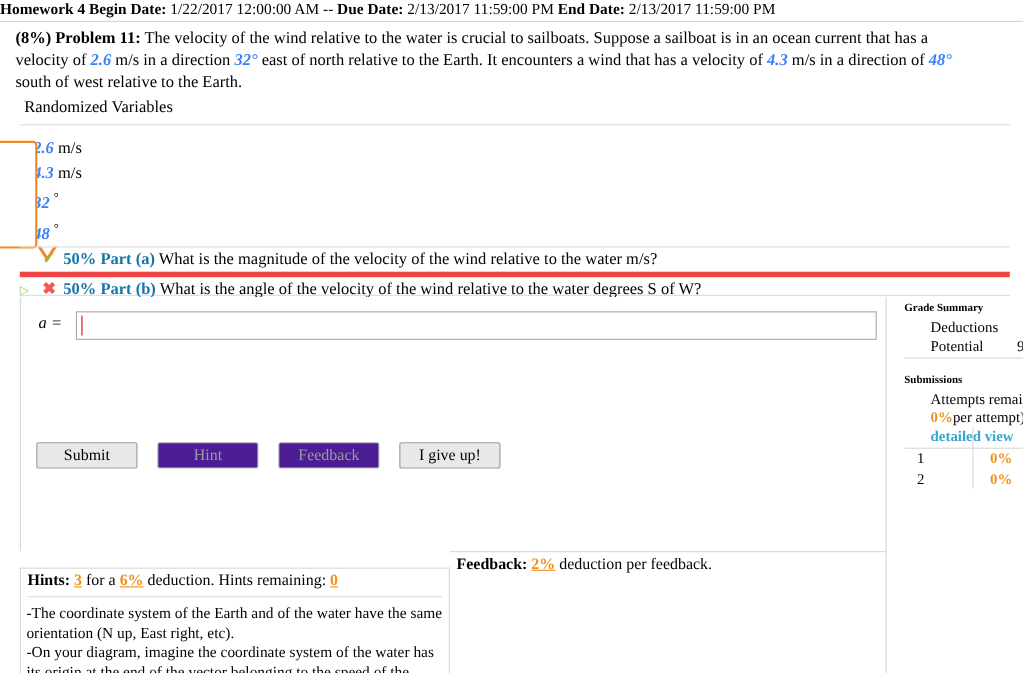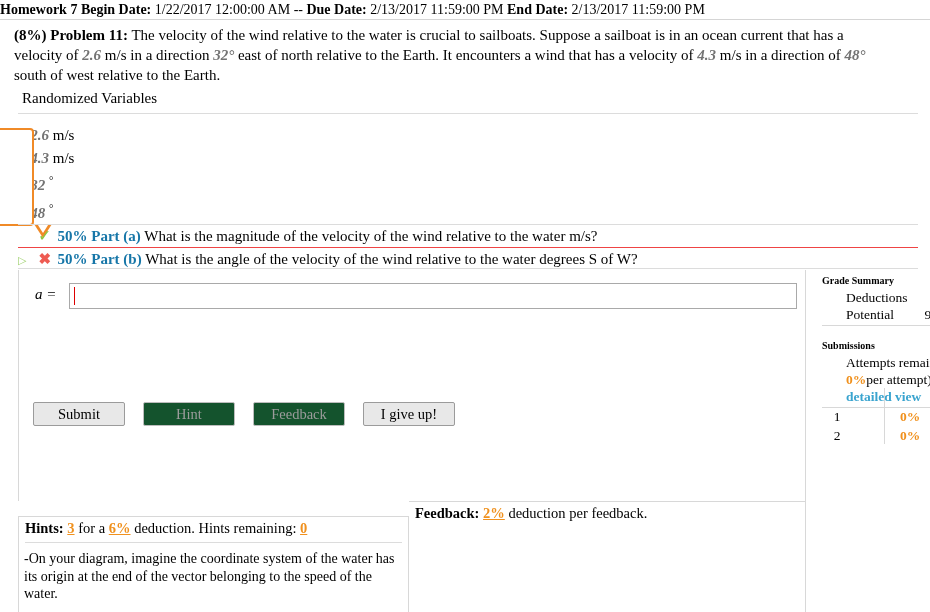--- a/index.html
+++ b/index.html
@@ -24,21 +24,21 @@
   }
   #hw-header .lbl { font-weight:bold; }
 
   
   #problem-statement {
     position:absolute; left:14px; top:25px; width:860px;
     font-size:15px; line-height:20px;
   }
   #problem-statement .pct { font-weight:bold; }
   #problem-statement .pnum { font-weight:bold; }
-  .rv { color:#737373; font-style:italic; font-weight:bold; }
+  .rv { color:#3b82f6; font-style:italic; font-weight:bold; }
 
   
   #rv-heading {
     position:absolute; left:22px; top:90px;
     font-weight:normal; font-size:15px;
   }
   #rv-rule {
     position:absolute; left:18px; top:113px; width:900px; height:1px;
     background:#dcdcdc;
   }
@@ -78,21 +78,21 @@
     border-right:7px solid transparent;
     border-top:11px solid #ffffff;
   }
 
   
   .part-row {
     position:absolute; left:18px; width:900px; height:22px;
     font-size:15px; line-height:22px; white-space:nowrap;
   }
   #part-a { top:224px; border-top:1px solid #dcdcdc; }
-  #part-b { top:247px; border-top:1px solid #ef4444; border-bottom:1px solid #dcdcdc; }
+  #part-b { top:247px; border-top:5px solid #ef4444; border-bottom:1px solid #dcdcdc; }
   .part-label { color:#1676a8; font-weight:bold;text-align:center; }
   .part-text { color:#000; }
   .mark { display:inline-block; width:18px; text-align:center; }
   .mark-check { color:#8dc63f; font-size:16px; }
   .mark-x { color:#ee5b52; font-size:15px; font-weight:bold; }
   .tri { display:inline-block; width:14px; color:#9ccf6a; font-size:11px; }
   .spacer-tri { display:inline-block; width:14px; }
 
   
   #answer-panel {
@@ -146,21 +146,21 @@
   #btn-row {
     position:absolute; left:14px; top:132px; width:760px;
     display:flex; gap:18px; 
   }
   .abtn {
     width:92px; height:24px; line-height:22px; text-align:center;
     font-family:"Liberation Serif", serif; font-size:14.5px;
     border:1px solid #9b9b9b; background:#e8e8e8; color:#000;
     border-radius:2px;
   }
-  .abtn.off { background:#14532d; color:#9c9c9c; border-color:#bdbdbd; }
+  .abtn.off { background:#4c1d95; color:#9c9c9c; border-color:#bdbdbd; }
 
   
   #hints-panel {
     position:absolute; left:18px; top:516px; width:391px; height:111px;
     border:1px solid #d8d8d8; border-bottom:none;
     background:#fff; overflow:hidden;
   }
   #fb-panel {
     position:absolute; left:409px; top:501px; width:397px; height:144px;
     border:1px solid #d8d8d8; border-left:none; border-bottom:none;
@@ -193,21 +193,21 @@
   #sb-detailed { color:#3aa4cf; font-weight:bold; }
   .sb-attempt { position:relative; height:19px; white-space:nowrap; }
   .sb-attempt .n { display:inline-block; width:30px; text-align:center; }
   .sb-attempt .p { position:absolute; left:78px; color:#f0911e; font-weight:bold; }
   #sb-table-border { position:absolute; left:884px; top:388px; width:1px; height:56px; background:#d8d8d8; }
 </style>
 </head>
 <body>
 
 <div id="hw-header">
-  <span class="lbl">Homework 7</span>
+  <span class="lbl">Homework 4</span>
   <span class="lbl">Begin Date:</span>
   <span>1/22/2017 12:00:00 AM</span>
   <span>--</span>
   <span class="lbl">Due Date:</span>
   <span>2/13/2017 11:59:00 PM</span>
   <span class="lbl">End Date:</span>
   <span>2/13/2017 11:59:00 PM</span>
 </div>
 
 <div id="problem-statement">
@@ -318,20 +318,21 @@
   <div class="panel-head">
     <b>Hints:</b>
     <span class="ul-val">3</span>
     <span>for a</span>
     <span class="ul-val">6%</span>
     <span>deduction. Hints remaining:</span>
     <span class="ul-val">0</span>
   </div>
   <div class="panel-rule"></div>
   <div class="hint-body">
+    <div>-The coordinate system of the Earth and of the water have the same orientation (N up, East right, etc).</div>
     <div>-On your diagram, imagine the coordinate system of the water has its origin at the end of the vector belonging to the speed of the water.</div>
 
   </div>
 </div>
 
 <div id="fb-panel">
   <div class="panel-head">
     <b>Feedback:</b>
     <span class="ul-val">2%</span>
     <span>deduction per feedback.</span>

